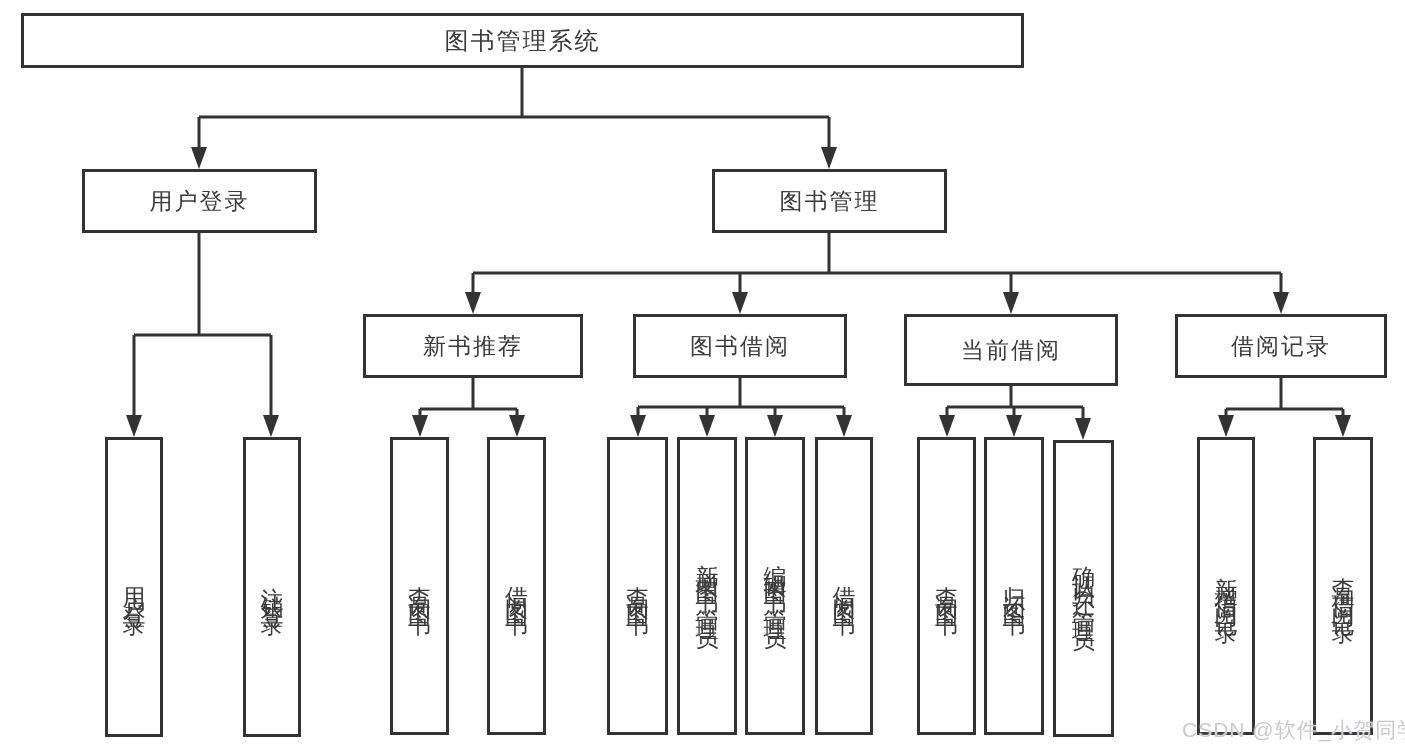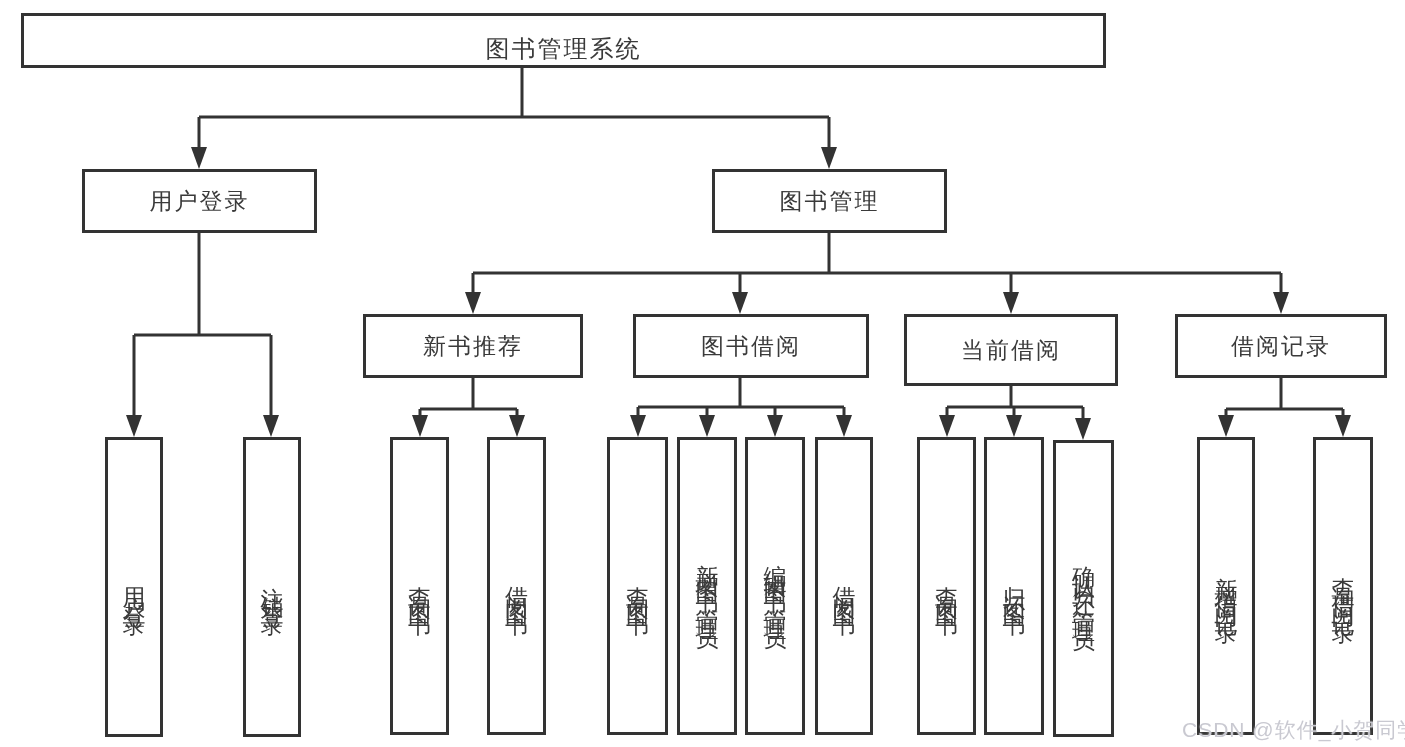--- a/index.html
+++ b/index.html
@@ -97,35 +97,35 @@
       <polygon points="1014,437 1006,415 1022,415" stroke="none"></polygon>
       <polygon points="1083,440 1075,418 1091,418" stroke="none"></polygon>
     </g>
     <g stroke="#333333" stroke-width="3" fill="#333333">
       <path d="M1281 378 V409 M1226 409 H1343 M1226 409 V418 M1343 409 V418" fill="none"></path>
       <polygon points="1226,437 1218,415 1234,415" stroke="none"></polygon>
       <polygon points="1343,437 1335,415 1351,415" stroke="none"></polygon>
     </g>
   </svg>
 
-  <div class="node hnode root-node" style="left:21px; top:13px; width:1085px; height:55px;align-items:flex-end;">
+  <div class="node hnode root-node" style="left:21px; top:13px; width:1003px; height:55px;">
     <span>图书管理系统</span>
   </div>
 
   <div class="node hnode" style="left:82px; top:169px; width:235px; height:64px;">
     <span>用户登录</span>
   </div>
   <div class="node hnode" style="left:363px; top:314px; width:220px; height:64px;">
     <span>新书推荐</span>
   </div>
 
   <div class="node hnode" style="left:712px; top:169px; width:235px; height:64px;">
     <span>图书管理</span>
   </div>
-  <div class="node hnode" style="left:633px; top:314px; width:236px; height:64px;">
+  <div class="node hnode" style="left:633px; top:314px; width:214px; height:64px;">
     <span>图书借阅</span>
   </div>
   <div class="node hnode" style="left:904px; top:314px; width:214px; height:72px;">
     <span>当前借阅</span>
   </div>
   <div class="node hnode" style="left:1175px; top:314px; width:212px; height:64px;">
     <span>借阅记录</span>
   </div>
 
   <div class="node vnode" style="left:105px; top:437px; width:58px; height:300px;">

